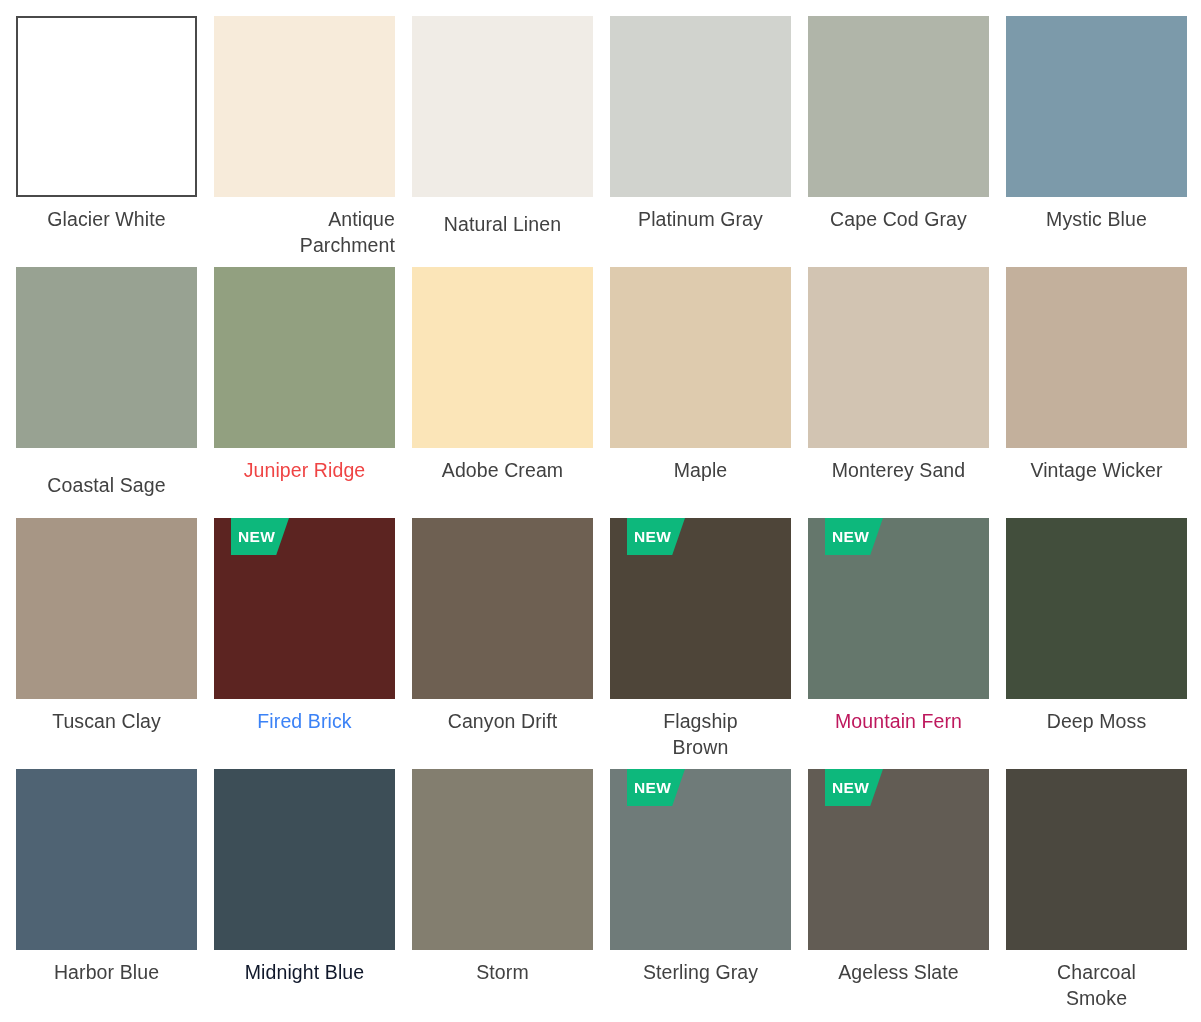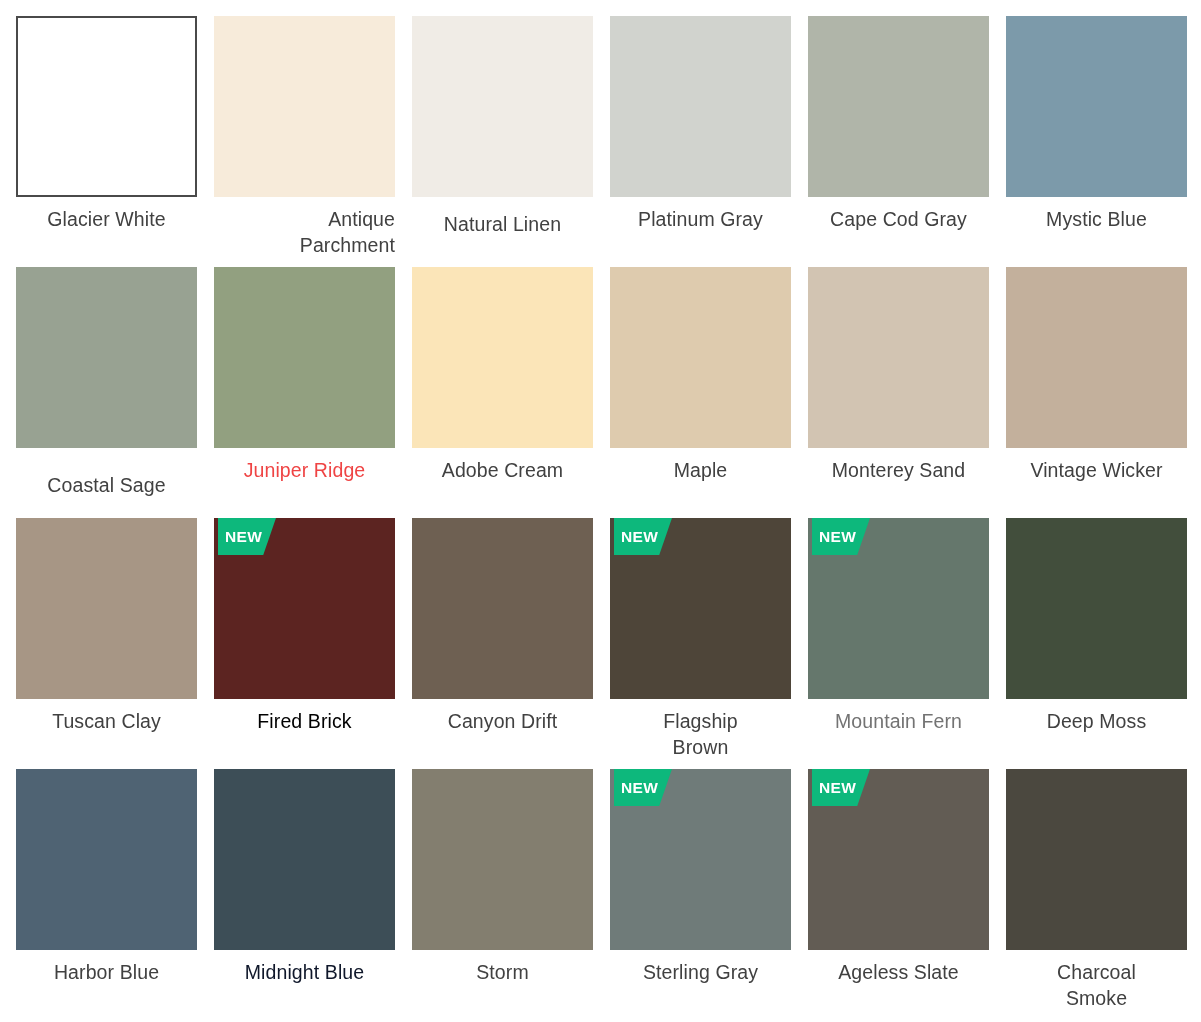--- a/index.html
+++ b/index.html
@@ -60,21 +60,21 @@
     color: #414141;
     letter-spacing: 0.1px;
     font-weight: 400;
     white-space: pre-line;
   }
 
   
   .new-badge {
     position: absolute;
     top: 0;
-    left: 4px;
+    left: 17px;
     width: 58px;
     height: 37px;
     background: #0DB87C;
     -webkit-clip-path: polygon(0 0, 100% 0, 78% 100%, 0 100%);
     clip-path: polygon(0 0, 100% 0, 78% 100%, 0 100%);
     display: flex;
     align-items: center;
     justify-content: flex-start;
     padding-left: 7px;
     box-sizing: border-box;
@@ -145,42 +145,42 @@
     <div class="swatch-cell">
       <div class="swatch-chip" style="background: rgb(167, 150, 133);"></div>
       <div class="swatch-label" style="color: rgb(65, 65, 65);">Tuscan Clay</div>
     </div>
     <div class="swatch-cell">
       <div class="swatch-chip" style="background: rgb(92, 36, 33);">
         <div class="new-badge" style="background: rgb(13, 184, 124);">
           <span class="new-badge-text" style="color: rgb(255, 255, 255);">NEW</span>
         </div>
       </div>
-      <div class="swatch-label" style="color: #000000;">Fired Brick</div>
+      <div class="swatch-label" style="color: #3b82f6;">Fired Brick</div>
     </div>
     <div class="swatch-cell">
       <div class="swatch-chip" style="background: rgb(110, 96, 82);"></div>
       <div class="swatch-label" style="color: rgb(65, 65, 65);">Canyon Drift</div>
     </div>
     <div class="swatch-cell">
       <div class="swatch-chip" style="background: rgb(78, 69, 57);">
         <div class="new-badge" style="background: rgb(13, 184, 124);">
           <span class="new-badge-text" style="color: rgb(255, 255, 255);">NEW</span>
         </div>
       </div>
       <div class="swatch-label" style="color: rgb(65, 65, 65);">Flagship
 Brown</div>
     </div>
     <div class="swatch-cell">
       <div class="swatch-chip" style="background: rgb(101, 119, 108);">
         <div class="new-badge" style="background: rgb(13, 184, 124);">
           <span class="new-badge-text" style="color: rgb(255, 255, 255);">NEW</span>
         </div>
       </div>
-      <div class="swatch-label" style="color: #737373;">Mountain Fern</div>
+      <div class="swatch-label" style="color: #be185d;">Mountain Fern</div>
     </div>
     <div class="swatch-cell">
       <div class="swatch-chip" style="background: rgb(66, 78, 60);"></div>
       <div class="swatch-label" style="color: rgb(65, 65, 65);">Deep Moss</div>
     </div>
     <div class="swatch-cell">
       <div class="swatch-chip" style="background: rgb(79, 99, 115);"></div>
       <div class="swatch-label" style="color: rgb(65, 65, 65);">Harbor Blue</div>
     </div>
     <div class="swatch-cell">

